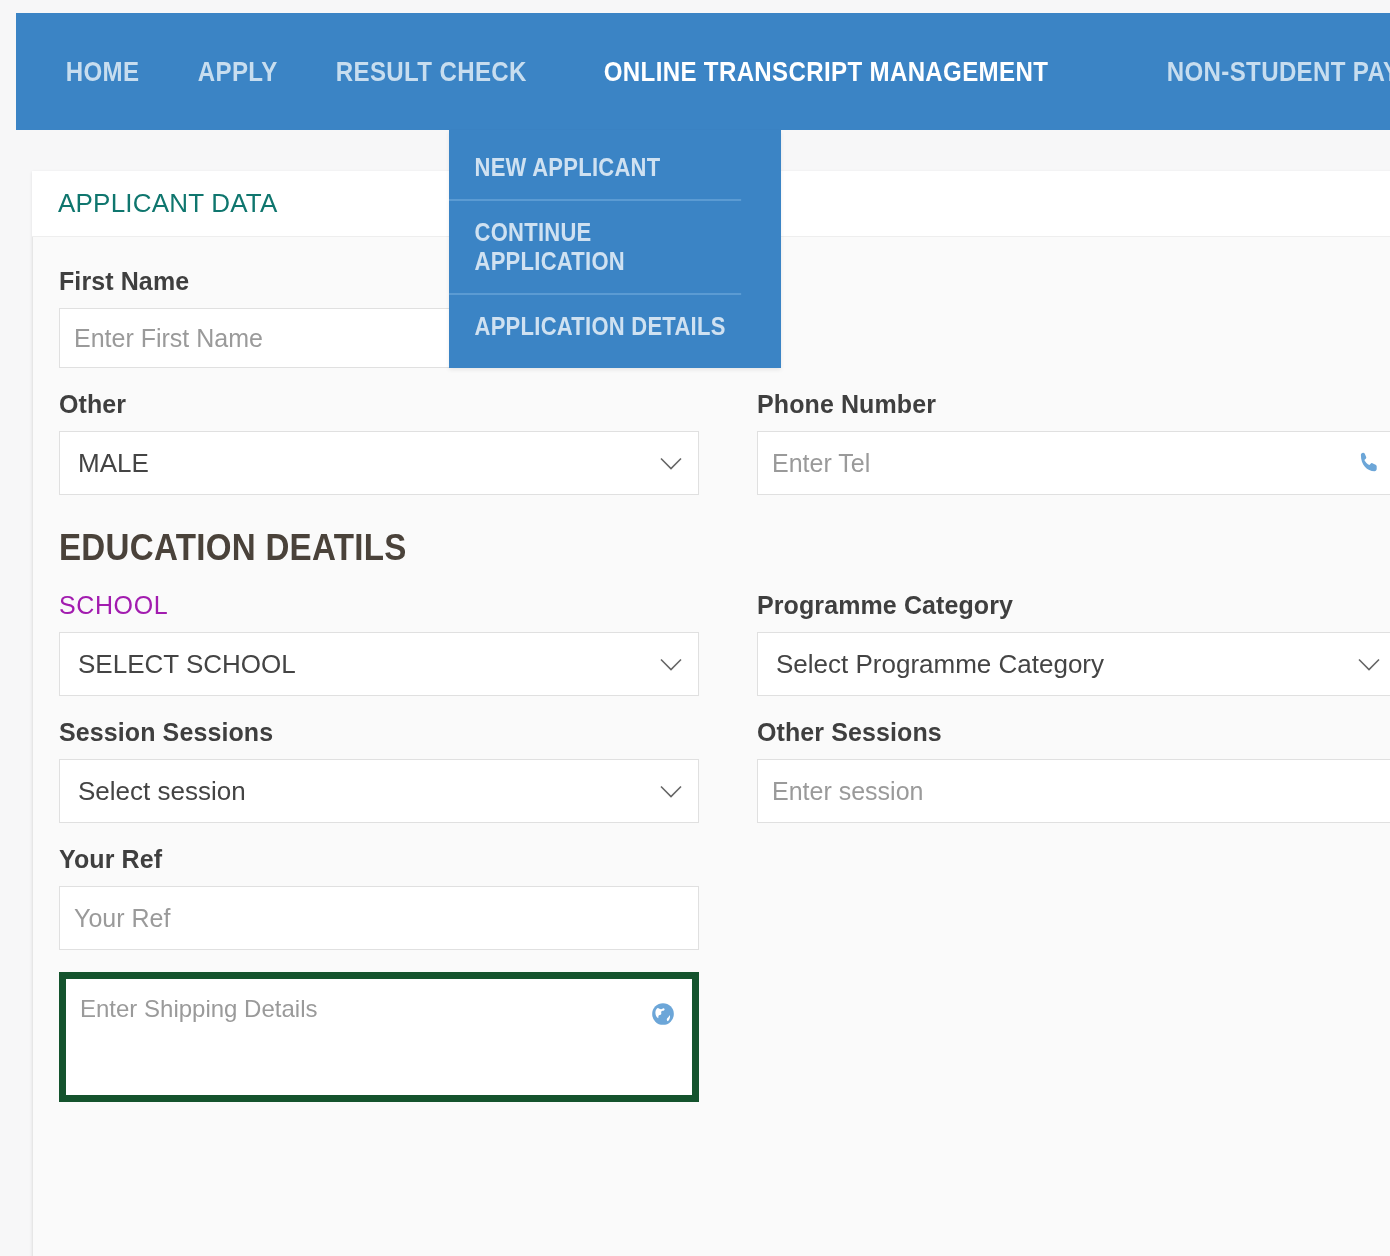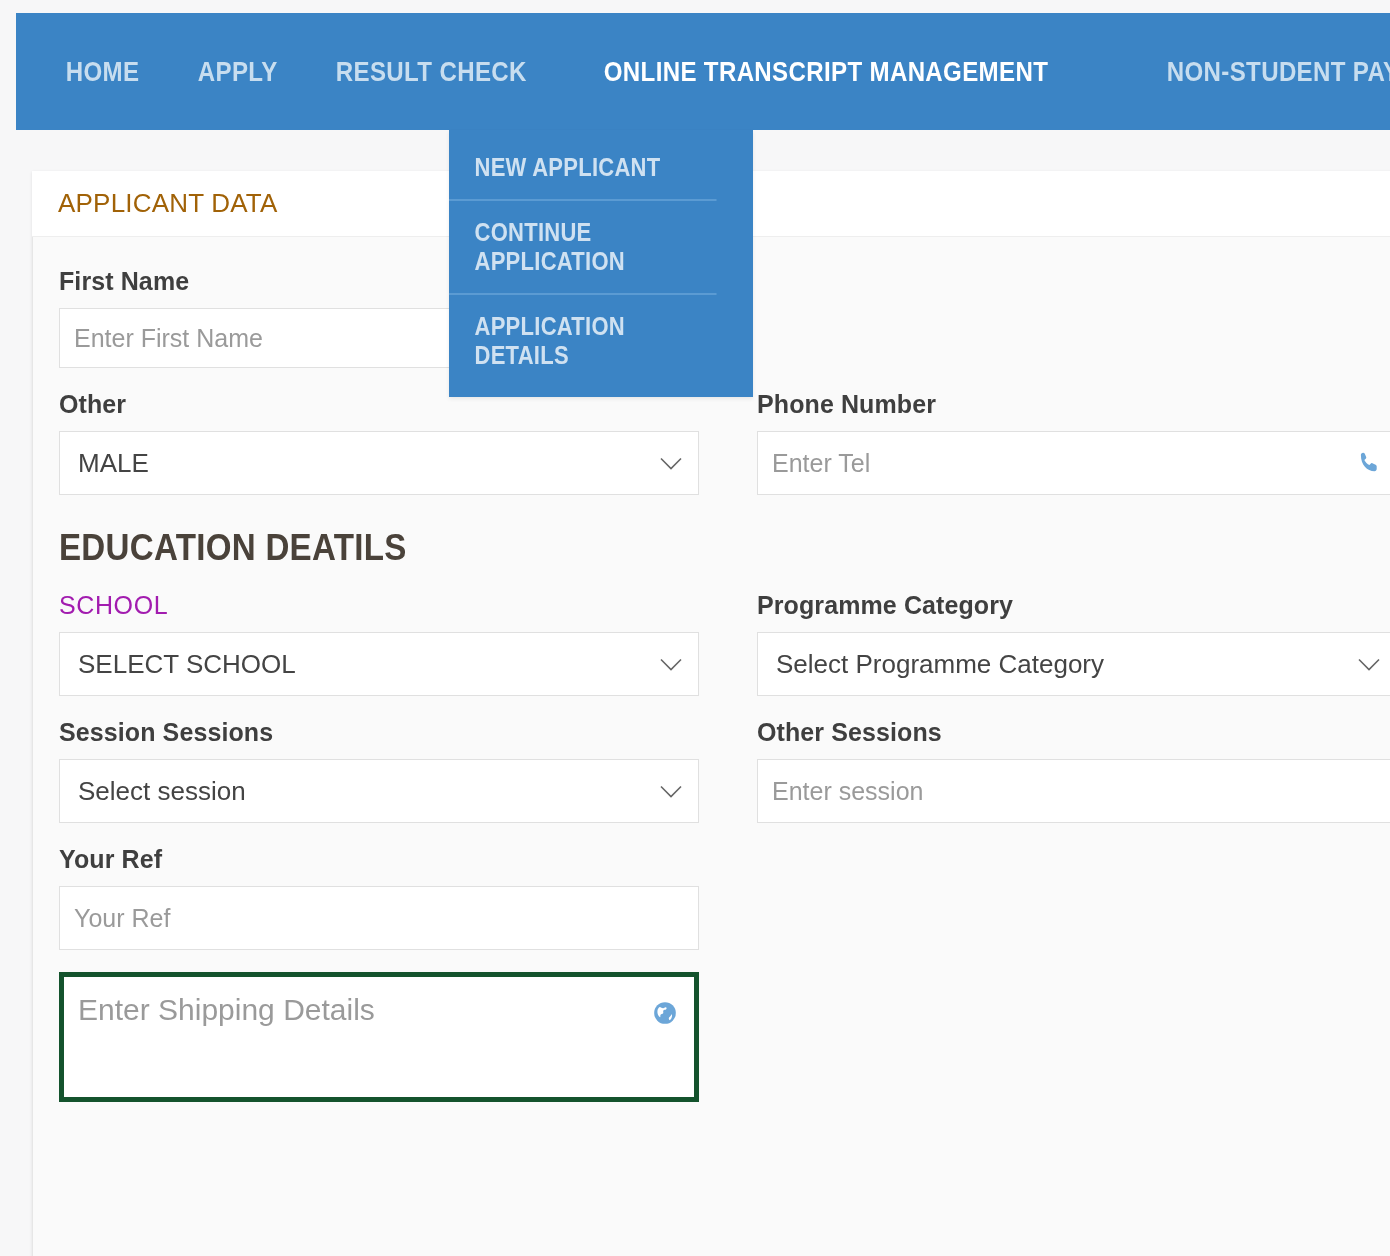--- a/index.html
+++ b/index.html
@@ -52,21 +52,21 @@
     text-transform: uppercase;
     user-select: none;
   }
   .nav-item.active { color: #ffffff; }
 
   
   .dropdown {
     position: absolute;
     top: 130px;
     left: 449px;
-    width: 304px;
+    width: 332px;
     background: #3b84c5;
     z-index: 50;
     padding: 6px 0 10px 0;
     box-shadow: 0 2px 4px rgba(0,0,0,0.08);
   }
   .dropdown-item {
     font-family: "Liberation Sans Narrow", "Liberation Sans", sans-serif;
     font-weight: bold;
     font-size: 25px;
     letter-spacing: 0.3px;
@@ -94,21 +94,21 @@
   .card-header {
     height: 66px;
     background: #ffffff;
     display: flex;
     align-items: center;
     padding-left: 26px;
     border-bottom: 1px solid #eeeeee;
   }
   .card-header-title {
     font-size: 26px;
-    color: #a16207;
+    color: #0f766e;
     letter-spacing: 0.2px;
     font-weight: normal;
   }
   .card-body {
     background: #fafafa;
     padding: 30px 26px 0 26px;
     width: 1390px;
     min-height: 1020px;
     border-left: 1px solid #e6e6e6;
     border-right: 1px solid #e6e6e6;
@@ -178,23 +178,23 @@
   .chevron {
     position: absolute;
     right: 16px;
     top: 50%;
     transform: translateY(-50%);
   }
   .textarea-box {
     width: 100%;
     height: 130px;
     background: #ffffff;
-    border: 5px solid #14532d;
+    border: 7px solid #14532d;
     padding: 16px 14px;
-    font-size: 30px;
+    font-size: 24px;
     color: #9a9a9a;
     position: relative;
   }
   .textarea-icon {
     position: absolute;
     right: 16px;
     top: 22px;
     width: 26px; height: 26px;
   }
 

